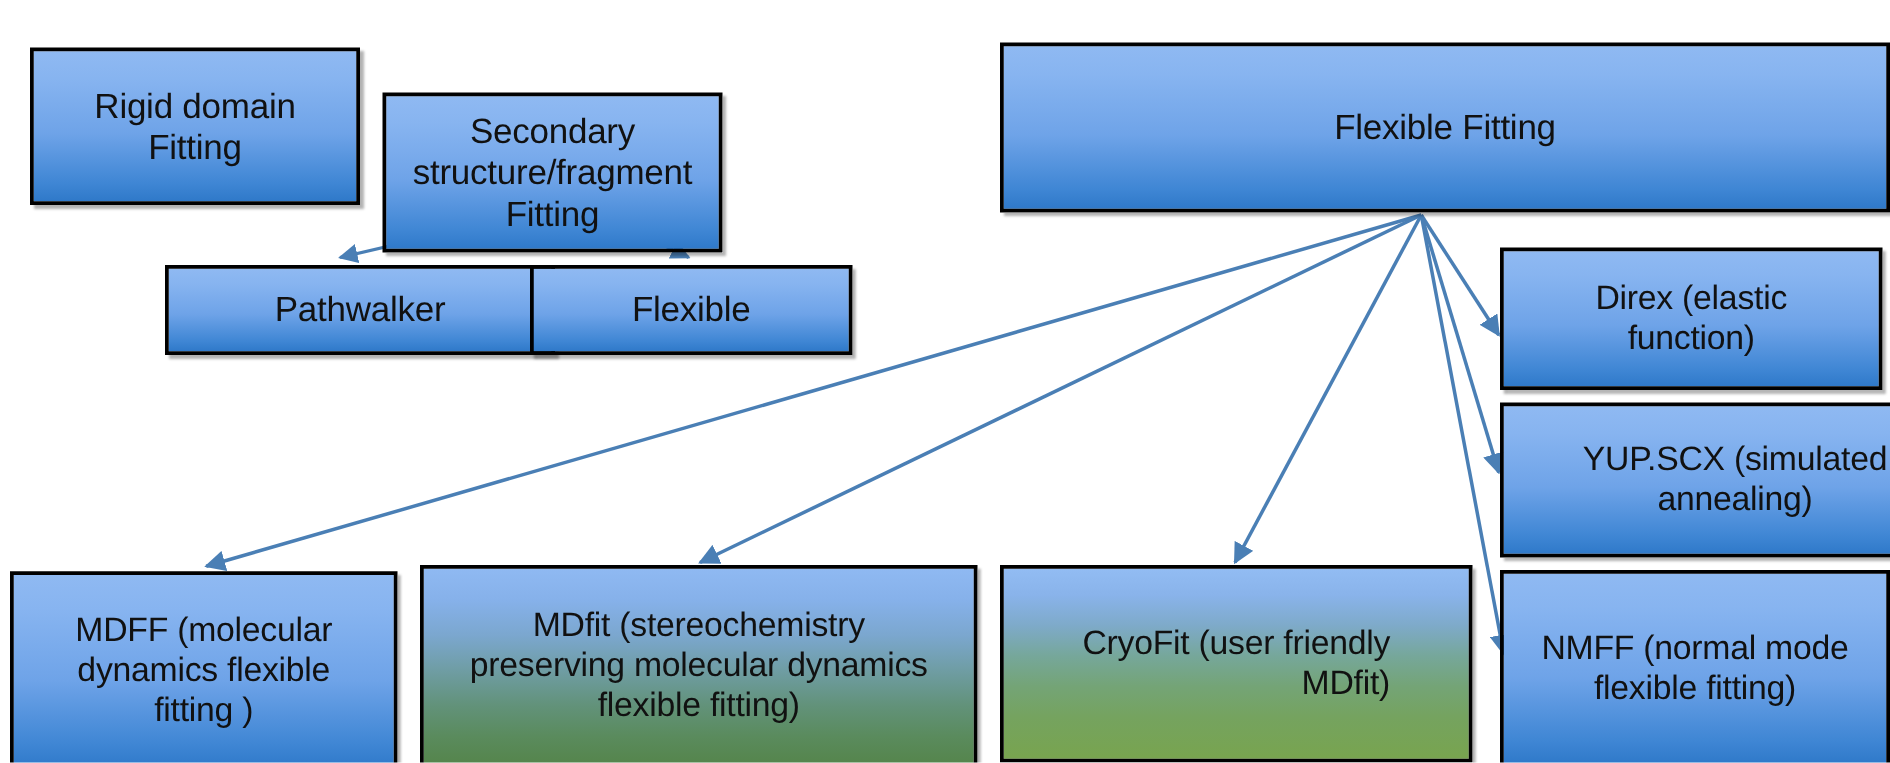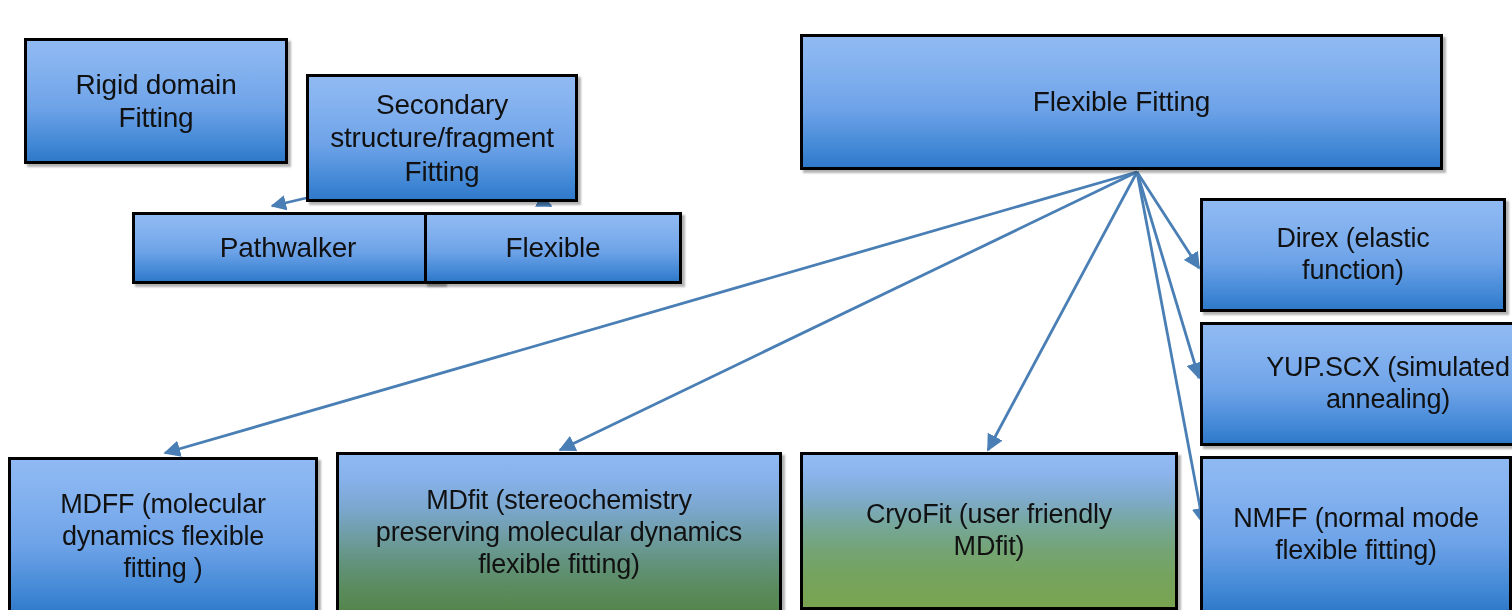--- a/index.html
+++ b/index.html
@@ -36,26 +36,27 @@
     background:linear-gradient(to bottom,#8fb9f2 0%,#87b4f0 18%,#6ea3e8 55%,#3f86d4 88%,#2f79c9 100%);
   }
   .node .label{display:block;padding:0 8px;}
 
   
   .grad-green-soft{
     background:linear-gradient(to bottom,#8fb9f2 0%,#86b1ea 16%,#7ba7cf 34%,#6f9da4 52%,#62927a 70%,#5a8b5d 86%,#55854c 100%);
   }
   .grad-green-strong{
     background:linear-gradient(to bottom,#92bcf3 0%,#89b3ea 14%,#7eaac9 30%,#76a79a 46%,#74a476 62%,#75a35f 78%,#78a44f 100%);
+    text-align:right;
   }
 
   
   #node-rigid-domain      {left:24px;  top:38px;  width:264px; height:126px;text-align:center;}
   #node-secondary         {left:306px; top:34px;  width:272px; height:128px;margin-top:40px;}
-  #node-flexible-fitting  {left:800px; top:34px;  width:643px; height:136px;}
+  #node-flexible-fitting  {left:800px; top:34px;  width:712px; height:136px;}
   #node-pathwalker        {left:132px; top:212px; width:312px; height:72px;}
   #node-rosetta           {left:424px; top:212px; width:258px; height:72px;}
   #node-direx             {left:1200px;top:198px; width:306px; height:114px;}
   #node-yupscx            {left:1200px;top:322px; width:376px; height:124px;}
   #node-nmff              {left:1200px;top:456px; width:312px; height:158px;}
   #node-mdff              {left:8px;   top:457px; width:310px; height:160px;}
   #node-mdfit             {left:336px; top:452px; width:446px; height:162px;}
   #node-cryofit           {left:800px; top:452px; width:378px; height:158px;}
 
   #node-flexible-fitting .label{font-size:28px;}

